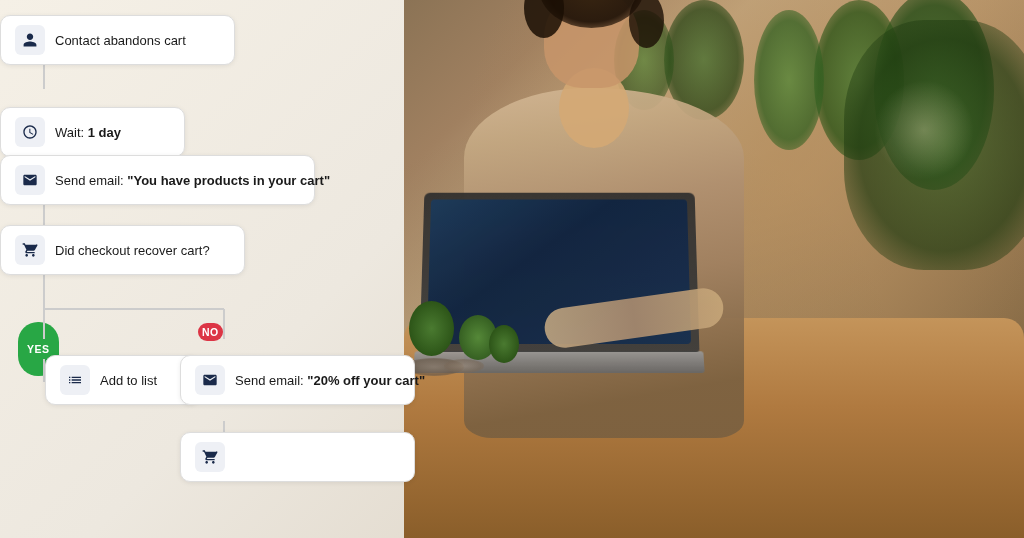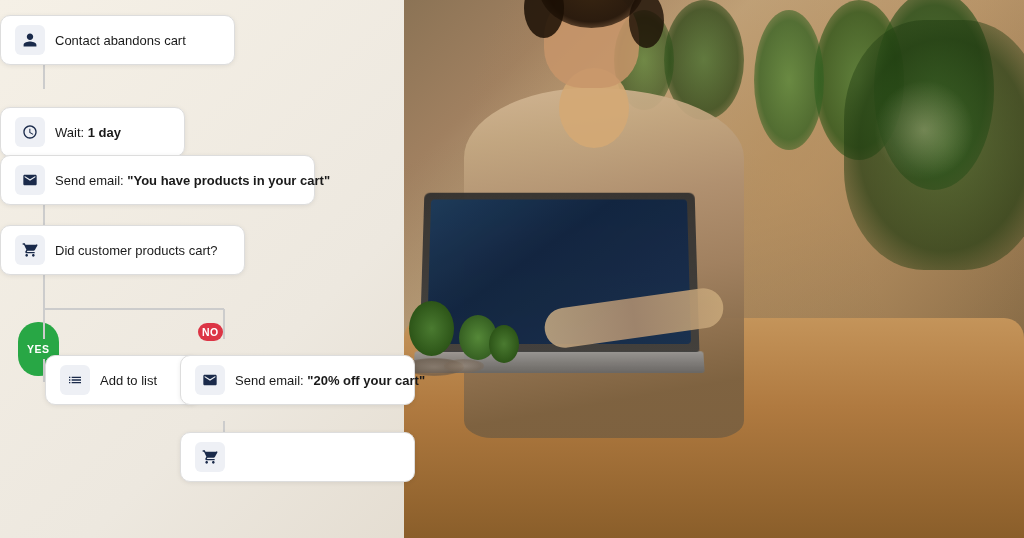--- a/index.html
+++ b/index.html
@@ -294,21 +294,21 @@
     </div>
   </div>
 
   <div class="flow-node abs-node" style="top:225px;left:0;">
     <div class="card" style="width:245px;">
       <div class="icon-wrap">
         <svg viewBox="0 0 24 24" xmlns="http://www.w3.org/2000/svg">
           <path d="M7 18c-1.1 0-2 .9-2 2s.9 2 2 2 2-.9 2-2-.9-2-2-2zm10 0c-1.1 0-2 .9-2 2s.9 2 2 2 2-.9 2-2-.9-2-2-2zm-8.9-5h9.45c.75 0 1.41-.41 1.75-1.03l3.58-6.49A1 1 0 0 0 21 4H5.21L4.27 2H1v2h2l3.6 7.59L5.25 14A2 2 0 0 0 7 17h12v-2H7.42a.25.25 0 0 1-.22-.14L8.1 13z"></path>
         </svg>
       </div>
-      <span class="card-text">Did customer products cart?</span>
+      <span class="card-text">Did checkout recover cart?</span>
     </div>
   </div>
 
   <div class="abs-node" style="top:322px;left:18px;">
     <span class="badge-yes">YES</span>
   </div>
 
   <div class="abs-node" style="top:322px;left:198px;">
     <span class="badge-no">NO</span>
   </div>

